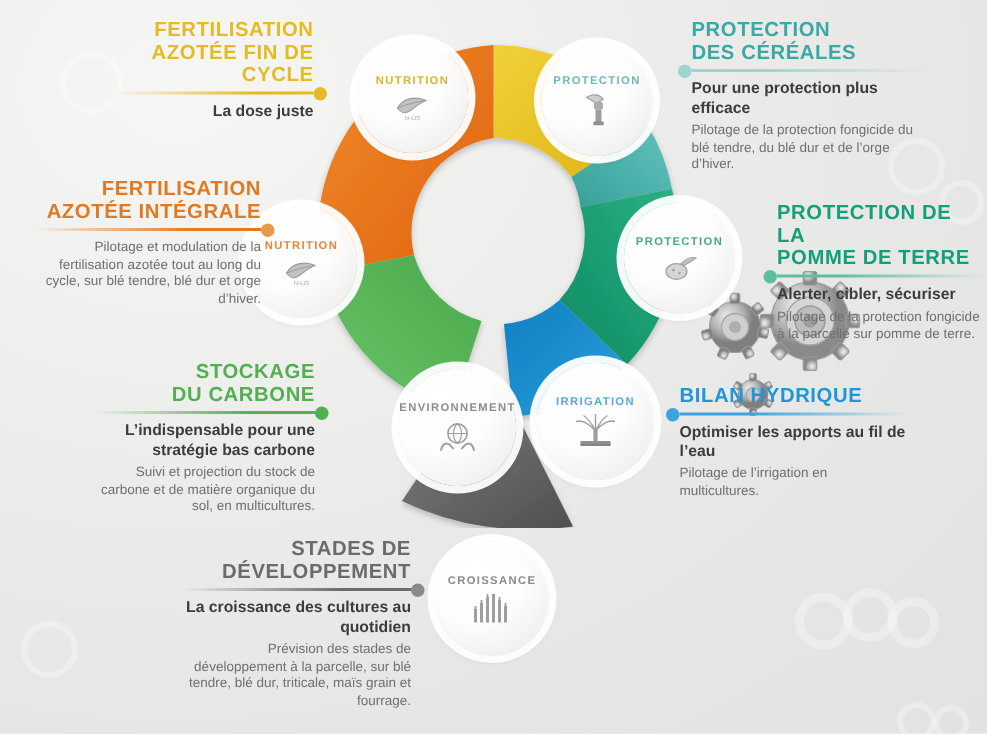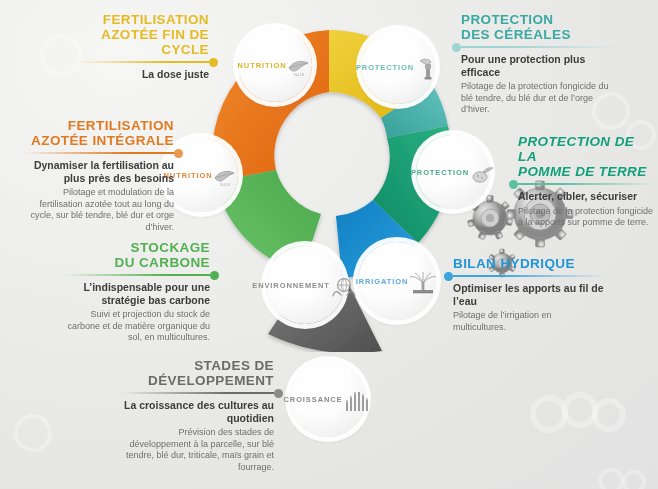--- a/index.html
+++ b/index.html
@@ -36,21 +36,21 @@
 
   
   .badge{
     position:absolute;border-radius:50%;
     background:
       radial-gradient(circle at 35% 28%, #ffffff 0%, #fdfdfd 45%, #f2f2f2 75%, #e8e8e8 100%);
     box-shadow:
       0 0 0 5px rgba(255,255,255,.95),
       0 2px 6px rgba(0,0,0,.22),
       inset 0 1px 2px rgba(255,255,255,.9);
-    display:flex;flex-direction:row;align-items:center;justify-content:center;
+    display:flex;flex-direction:column;align-items:center;justify-content:center;
   }
   .badge .blabel{
     font-size:7.5px;font-weight:bold;letter-spacing:.9px;
     text-transform:uppercase;white-space:nowrap;
   }
   .badge .bicon{margin-top:3px;opacity:.85;}
   .badge .bicon svg{display:block;}
 
   .gearwrap{position:absolute;left:270px;top:150px;width:130px;height:110px;}
 </style>
@@ -291,21 +291,20 @@
   </div>
 
   <div class="callout ta-r" style="left:22px;top:118px;width:152px;">
     <div class="head" style="color:#e07a22;">
       <span>FERTILISATION</span><br>
       <span>AZOTÉE INTÉGRALE</span>
     </div>
     <div class="rule" style="background:linear-gradient(90deg,rgba(224,122,34,0) 0%,#e07a22 70%);">
       <span class="dot" style="right:-9px;background:#e79a4d;"></span>
     </div>
-    <div class="sub">Dynamiser la fertilisation au plus près des besoins</div>
     <div class="body">Pilotage et modulation de la fertilisation azotée tout au long du cycle, sur blé tendre, blé dur et orge d’hiver.</div>
   </div>
 
   <div class="callout ta-r" style="left:64px;top:240px;width:146px;">
     <div class="head" style="color:#52b050;">
       <span>STOCKAGE</span><br>
       <span>DU CARBONE</span>
     </div>
     <div class="rule" style="background:linear-gradient(90deg,rgba(82,176,80,0) 0%,#52b050 70%);">
       <span class="dot" style="right:-9px;background:#52b050;"></span>
@@ -332,29 +331,29 @@
       <span>DES CÉRÉALES</span>
     </div>
     <div class="rule" style="background:linear-gradient(270deg,rgba(58,169,165,0) 0%,#9ed4d2 70%);">
       <span class="dot" style="left:-9px;background:#9ed4d2;"></span>
     </div>
     <div class="sub">Pour une protection plus efficace</div>
     <div class="body">Pilotage de la protection fongicide du blé tendre, du blé dur et de l’orge d’hiver.</div>
   </div>
 
   <div class="callout ta-l" style="left:518px;top:134px;width:138px;">
-    <div class="head" style="color:#12a07a;font-style:italic;">
+    <div class="head" style="color:#12a07a;">
       <span>PROTECTION DE LA</span><br>
       <span>POMME DE TERRE</span>
     </div>
     <div class="rule" style="background:linear-gradient(270deg,rgba(18,160,122,0) 0%,#5cbfa2 70%);">
       <span class="dot" style="left:-9px;background:#5cbfa2;"></span>
     </div>
     <div class="sub">Alerter, cibler, sécuriser</div>
-    <div class="body">Pilotage de la protection fongicide à la apports sur pomme de terre.</div>
+    <div class="body">Pilotage de la protection fongicide à la parcelle sur pomme de terre.</div>
   </div>
 
   <div class="callout ta-l" style="left:453px;top:256px;width:152px;">
     <div class="head" style="color:#2196d6;">
       <span>BILAN HYDRIQUE</span>
     </div>
     <div class="rule" style="background:linear-gradient(270deg,rgba(33,150,214,0) 0%,#3ba3dd 70%);">
       <span class="dot" style="left:-9px;background:#3ba3dd;"></span>
     </div>
     <div class="sub">Optimiser les apports au fil de l’eau</div>

